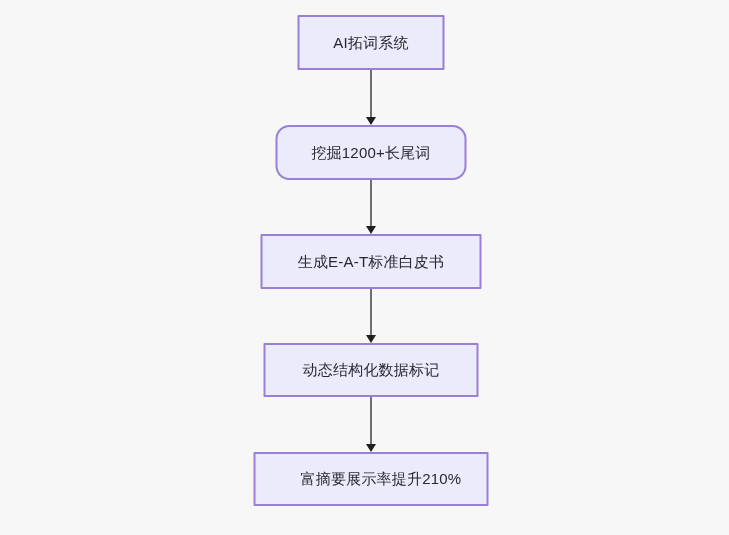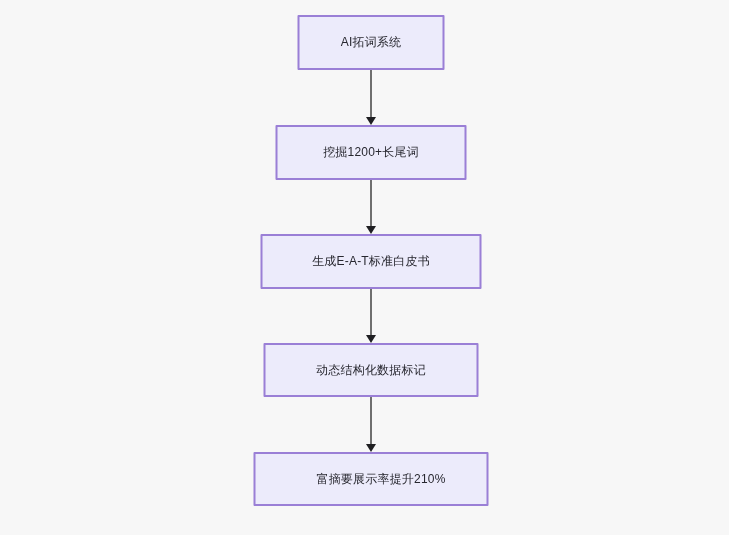--- a/index.html
+++ b/index.html
@@ -27,21 +27,21 @@
     background: #ecebfb;
     border: 2px solid #9a7fd6;
     border-radius: 1px;
     display: flex;
     align-items: center;
     justify-content: center;
     transform: translateX(-50%);
   }
 
   .node-label {
-    font-size: 12px;
+    font-size: 15px;
     line-height: 1.2;
     color: #27272f;
     letter-spacing: 0.2px;
     white-space: nowrap;
     text-align: center;
   }
 
   .edge {
     position: absolute;
     transform: translateX(-50%);
@@ -88,21 +88,21 @@
   </div>
   <div class="edge" id="edge-3" style="left: 371px; top: 397px; width: 12px; height: 55px;">
     <div class="edge-line" style="height: 48px; background: rgb(111, 111, 111);"></div>
     <div class="edge-head" style="border-top-color: rgb(31, 31, 34);"></div>
   </div>
 
   <div class="node" id="node-0" style="left: 371px; top: 15px; width: 147px; height: 55px; background: rgb(236, 235, 251); border-color: rgb(154, 127, 214);">
     <span class="node-label">AI拓词系统</span>
   </div>
 
-  <div class="node" id="node-1" style="left: 371px; top: 125px; width: 191px; height: 55px; background: rgb(236, 235, 251); border-color: rgb(154, 127, 214);">
+  <div class="node" id="node-1" style="left: 371px; top: 125px; width: 191px; height: 55px; background: rgb(236, 235, 251); border-color: rgb(154, 127, 214); border-radius: 14px;">
     <span class="node-label">挖掘1200+长尾词</span>
   </div>
 
   <div class="node" id="node-3" style="left: 371px; top: 343px; width: 215px; height: 54px; background: rgb(236, 235, 251); border-color: rgb(154, 127, 214);">
     <span class="node-label">动态结构化数据标记</span>
   </div>
 
   <div class="node" id="node-2" style="left: 371px; top: 234px; width: 221px; height: 55px; background: rgb(236, 235, 251); border-color: rgb(154, 127, 214);">
     <span class="node-label">生成E-A-T标准白皮书</span>
   </div>

